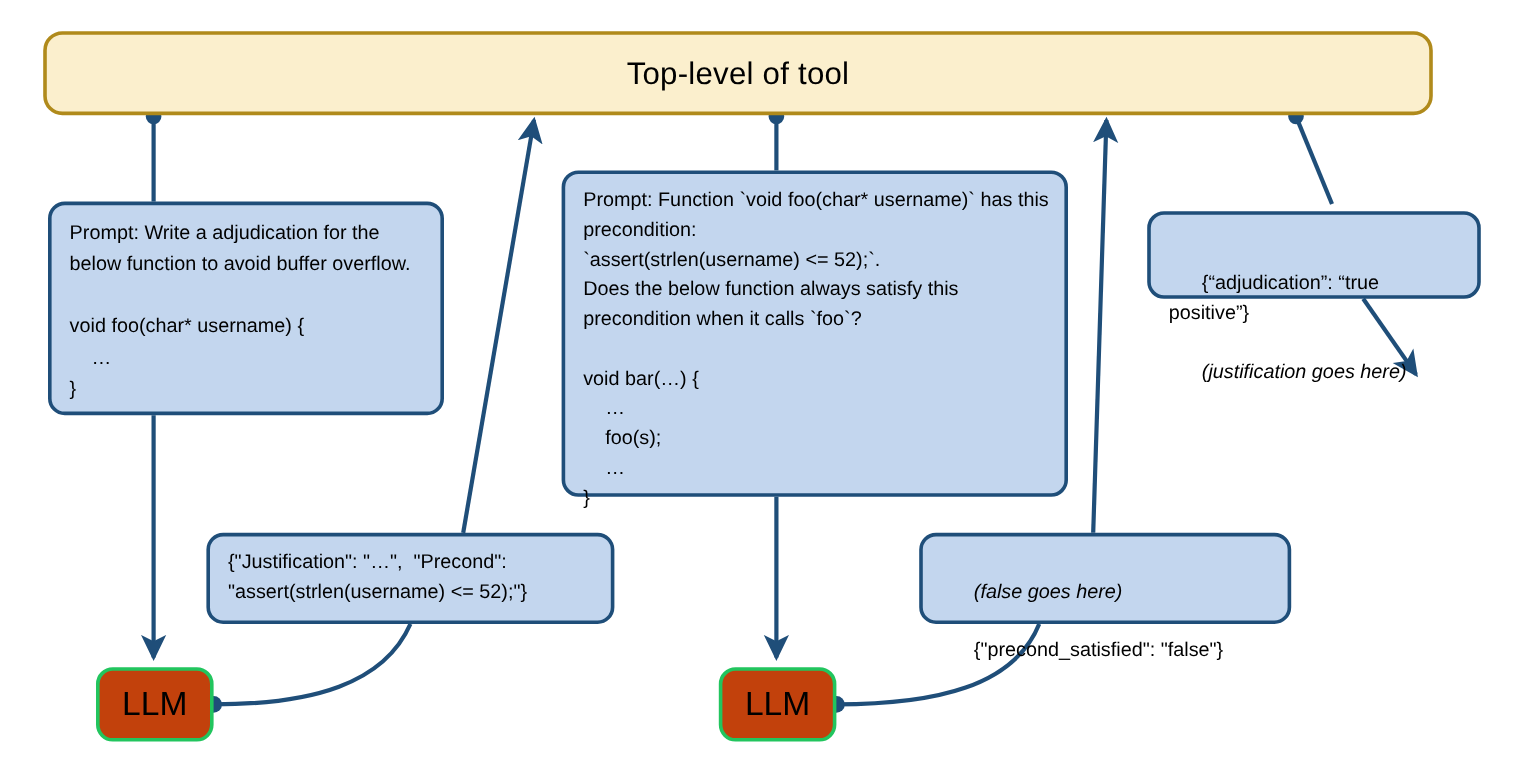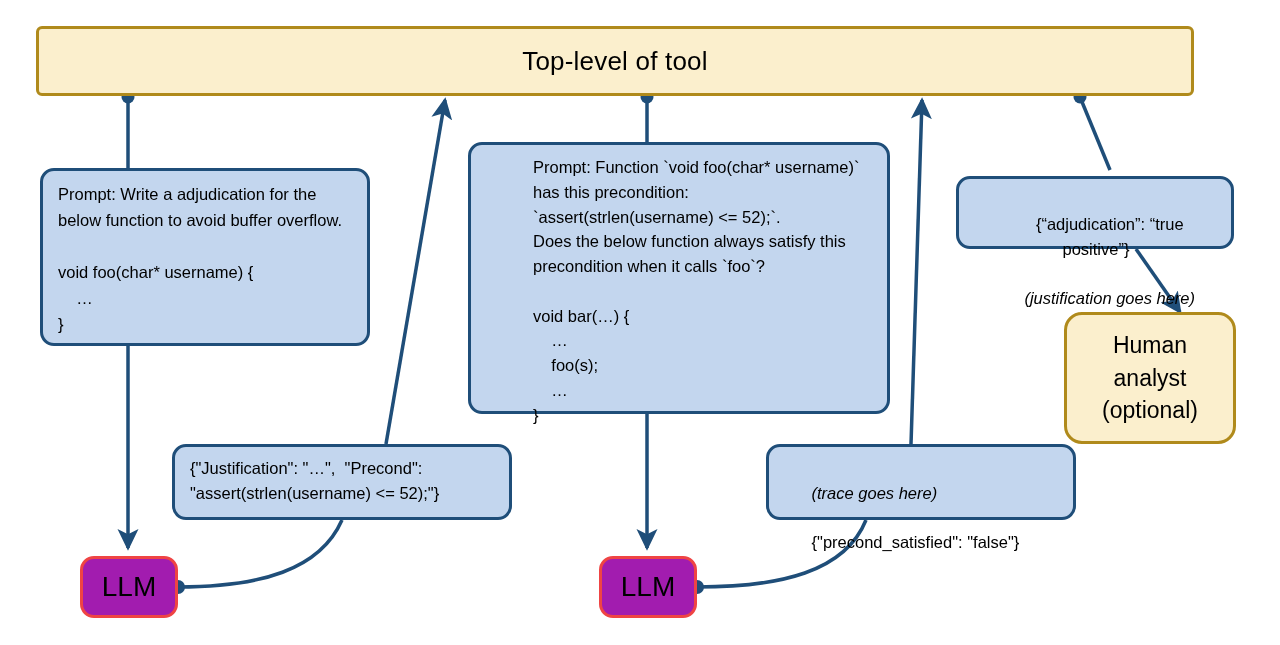--- a/index.html
+++ b/index.html
@@ -30,30 +30,30 @@
     height: 645px;
     pointer-events: none;
   }
   .node {
     position: absolute;
     box-sizing: border-box;
   }
   .node-tool {
     background: #FBEFCD;
     border: 3px solid #B08A1B;
-    border-radius: 6px;
+    border-radius: 16px;
   }
   .node-prompt {
     background: #C3D6EE;
     border: 3px solid #1F4E79;
     border-radius: 14px;
   }
   .node-llm {
-    background: #a21caf;
-    border: 3px solid #ef4444;
+    background: #c2410c;
+    border: 3px solid #22c55e;
     border-radius: 14px;
   }
   .node-human {
     background: #FBEFCD;
     border: 3px solid #B08A1B;
     border-radius: 18px;
   }
   .title-text {
     width: 100%;
     height: 100%;
@@ -158,55 +158,48 @@
   </div>
 
   <div class="node node-prompt" style="left:40px; top:168px; width:330px; height:178px;">
     <div class="body-text">Prompt: Write a adjudication for the below function to avoid buffer overflow.
 
 void foo(char* username) {
     …
 }</div>
   </div>
 
-  <div class="node node-prompt" style="left:468px; top:142px; width:422px; height:272px;padding-left:47px;">
+  <div class="node node-prompt" style="left:468px; top:142px; width:422px; height:272px;">
     <div class="body-text tight">Prompt: Function `void foo(char* username)` has this precondition:
 `assert(strlen(username) &lt;= 52);`.
 Does the below function always satisfy this precondition when it calls `foo`?
 
 void bar(…) {
     …
     foo(s);
     …
 }</div>
   </div>
 
   <div class="node node-prompt" style="left:956px; top:176px; width:278px; height:73px;">
-    <div class="body-text tight" style="padding-top:8px;text-align:center;">
+    <div class="body-text tight" style="padding-top:20px;">
       <span>{“adjudication”: “true positive”}</span><br>
       <span class="ital">(justification goes here)</span>
     </div>
   </div>
 
-  <div class="node node-human" style="left:1064px; top:312px; width:172px; height:132px;">
-    <div class="human-text">
-      <span>Human</span>
-      <span>analyst</span>
-      <span>(optional)</span>
-    </div>
-  </div>
 
   <div class="node node-prompt" style="left:172px; top:444px; width:340px; height:76px;">
     <div class="body-text tight" style="padding-top:9px;">{"Justification": "…",  "Precond":
 "assert(strlen(username) &lt;= 52);"}</div>
   </div>
 
   <div class="node node-prompt" style="left:766px; top:444px; width:310px; height:76px;">
     <div class="body-text tight" style="padding-top:9px;">
-      <span class="ital">(trace goes here)</span><br>
+      <span class="ital">(false goes here)</span><br>
       <span>{"precond_satisfied": "false"}</span>
     </div>
   </div>
 
   <div class="node node-llm" style="left:80px; top:556px; width:98px; height:62px;">
     <div class="llm-text">LLM</div>
   </div>
 
   <div class="node node-llm" style="left:599px; top:556px; width:98px; height:62px;">
     <div class="llm-text">LLM</div>

